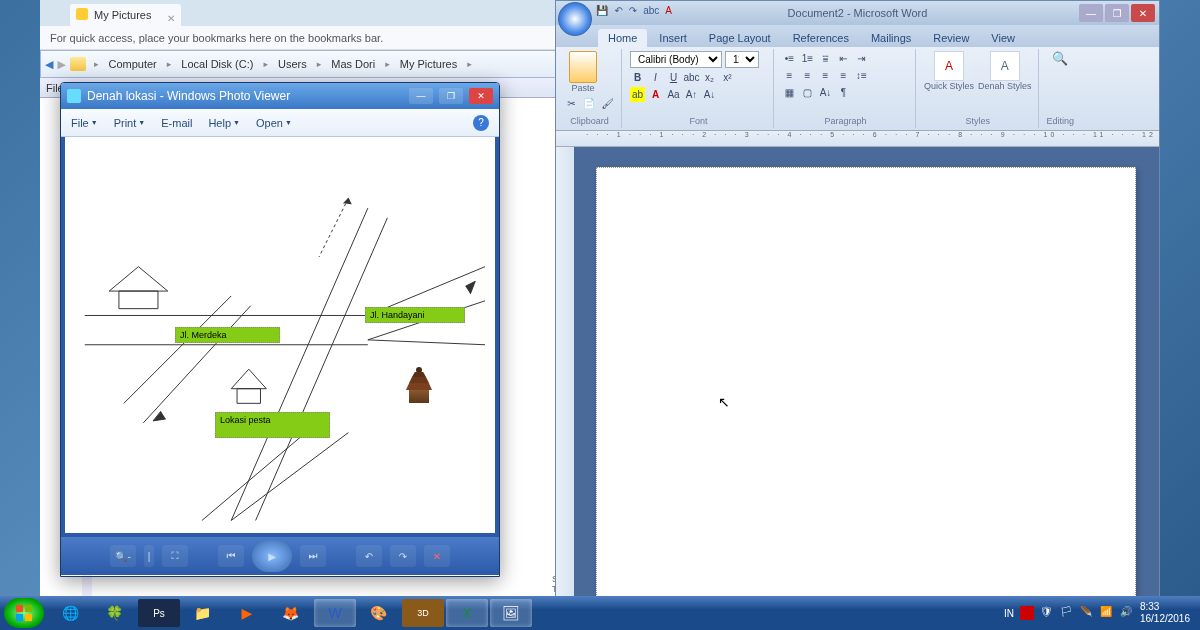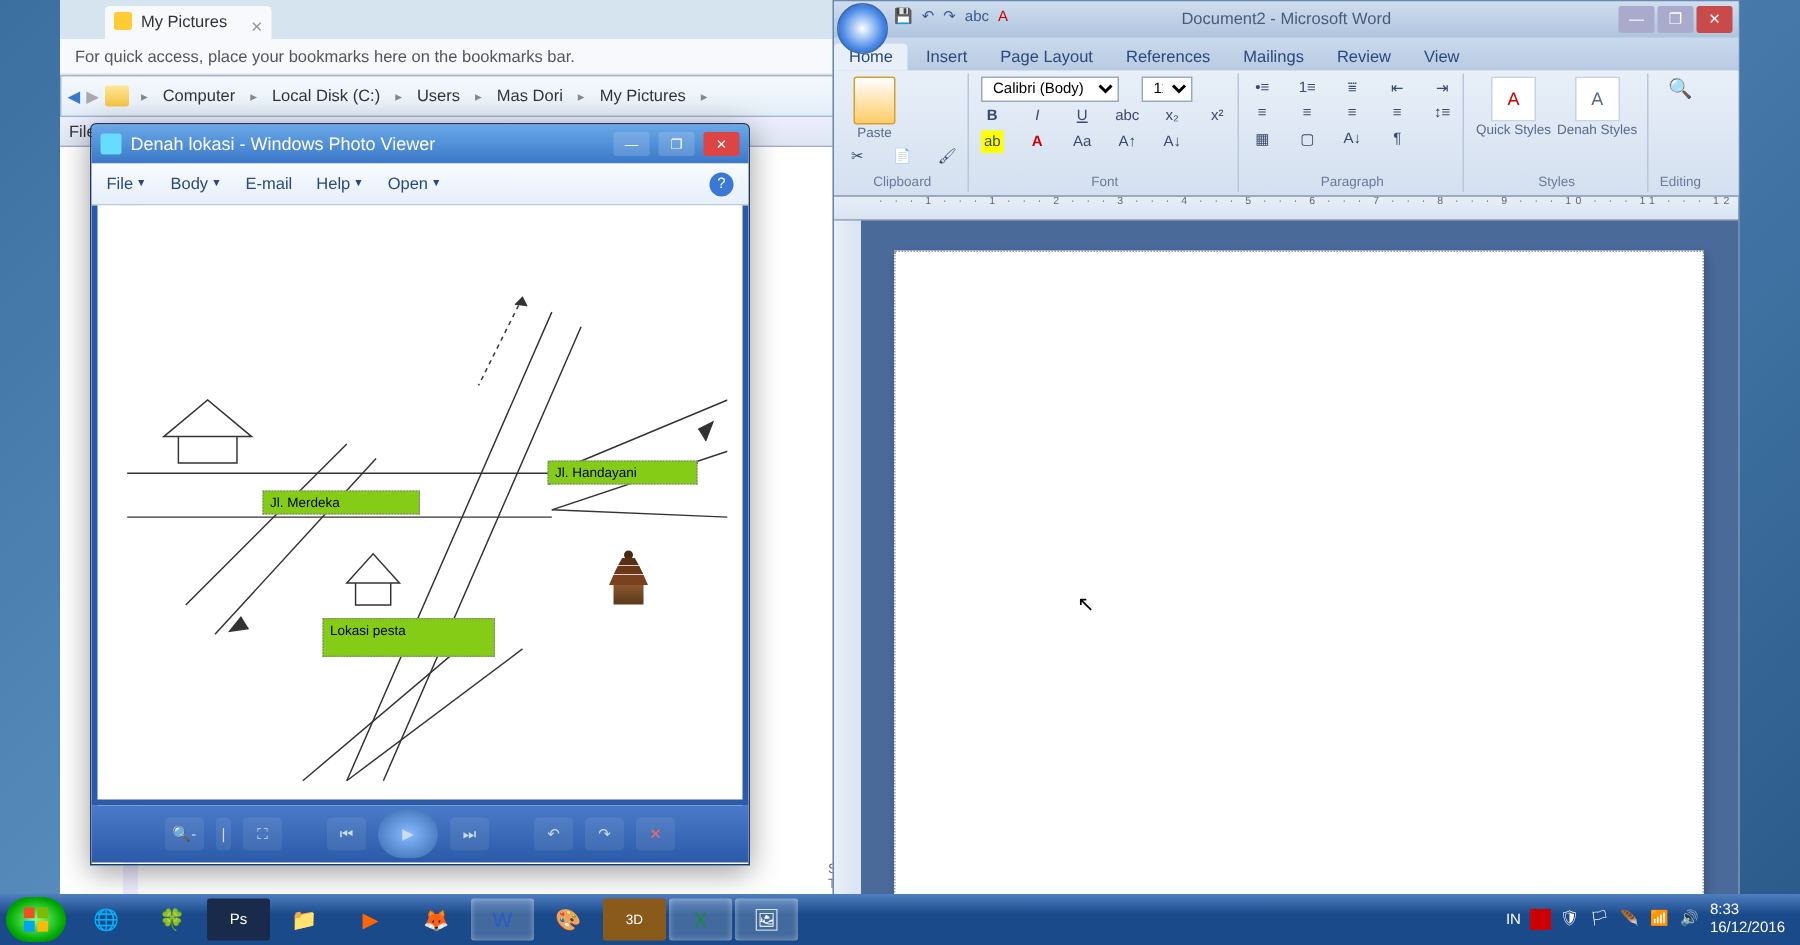--- a/index.html
+++ b/index.html
@@ -55,31 +55,31 @@
 .fold .fi::before{content:"";position:absolute;top:-6px;left:4px;width:18px;height:8px;background:#f5c542;border-radius:2px 2px 0 0}
 .thumb{width:70px;text-align:center;font-size:9px}
 .thumb .ti{width:48px;height:40px;background:#234;border-radius:2px;margin:0 auto 4px}
 
 
 .word{position:absolute;left:555px;top:0;right:40px;bottom:30px;background:#c5d7ec;border:1px solid #6a8ab0;display:flex;flex-direction:column}
 .word-title{height:24px;background:linear-gradient(#d0deef,#aec4de);display:flex;align-items:center;justify-content:center;font-size:11px;color:#4a5a7a;position:relative}
 .word-title .orb{position:absolute;left:2px;top:1px;width:34px;height:34px;border-radius:18px;background:radial-gradient(#fff,#4a8ae8 60%,#1a4a9a);z-index:5;border:1px solid #3a6aa8}
 .word-qat{position:absolute;left:40px;top:4px;display:flex;gap:6px;align-items:center}
 .word-qat span{font-size:10px;color:#3a5a8a}
-.word-tabs{height:22px;background:linear-gradient(#cadaee,#b8cae2);display:flex;align-items:flex-end;gap:2px;font-size:11px}
+.word-tabs{height:22px;background:linear-gradient(#cadaee,#b8cae2);display:flex;align-items:flex-end;padding-left:42px;gap:2px;font-size:11px}
 .wtab{padding:3px 10px;color:#2a4a7a;border-radius:3px 3px 0 0}
 .wtab.ac{background:#e8eff8;color:#2a4a7a}
 .ribbon{height:84px;background:linear-gradient(#e8eff8,#d4e0f0);border-bottom:1px solid #9ab;display:flex;padding:2px;gap:2px}
 .rgrp{border-right:1px solid #b8c8dc;padding:2px 6px;display:flex;flex-direction:column;justify-content:space-between;font-size:9px;color:#5a6a8a;text-align:center}
 .rgrp .lbl{font-size:9px;color:#6a7a9a;margin-top:2px}
 .paste{width:38px;text-align:center}
 .paste .bi{width:28px;height:32px;background:linear-gradient(#fff,#fc6);border:1px solid #d8a030;margin:0 auto;border-radius:2px}
 .fontbox{display:flex;flex-direction:column;gap:2px;align-items:flex-start}
 .sel{border:1px solid #9ab;background:#fff;font-size:10px;padding:1px 3px;height:17px}
-.brow{display:flex;gap:15px;align-items:center}
+.brow{display:flex;gap:3px;align-items:center}
 .brow span{width:15px;height:15px;display:flex;align-items:center;justify-content:center;font-size:10px;color:#3a4a6a;border:1px solid transparent}
 .doc-area{flex:1;background:#4a6a9a;overflow:hidden;position:relative}
 .ruler-h{height:16px;background:linear-gradient(#e8eff8,#d8e4f2);border-bottom:1px solid #aab;font-size:7px;color:#666;padding-left:30px;letter-spacing:3px;white-space:nowrap;overflow:hidden}
 .ruler-v{position:absolute;left:0;top:16px;bottom:0;width:18px;background:linear-gradient(90deg,#e8eff8,#d8e4f2)}
 .page{position:absolute;left:40px;top:36px;width:540px;height:430px;background:#fff;border:1px dotted #999;box-shadow:2px 2px 6px rgba(0,0,0,.2)}
 .cursor-arr{position:absolute;left:718px;top:394px;font-size:14px;color:#000;pointer-events:none}
 
 
 .taskbar{position:absolute;left:0;right:0;bottom:0;height:34px;background:linear-gradient(#4f7fc0,#1a4a8a 40%,#1a4a8a);display:flex;align-items:center;padding:0 4px}
 .start{width:40px;height:30px;border-radius:16px;background:radial-gradient(#8f8,#0a0 65%,#060);display:flex;align-items:center;justify-content:center}
@@ -176,21 +176,21 @@
       <span class="wb">—</span>
       <span class="wb">❐</span>
       <span class="wb cl">✕</span>
     </div>
     <div class="pv-menu">
       <span class="mi">
           <span>File</span>
           <span class="dd">▼</span>
         </span>
       <span class="mi">
-          <span>Body</span>
+          <span>Print</span>
           <span class="dd">▼</span>
         </span>
       <span class="mi">
           <span>E-mail</span>
         </span>
       <span class="mi">
           <span>Help</span>
           <span class="dd">▼</span>
         </span>
       <span class="mi">

